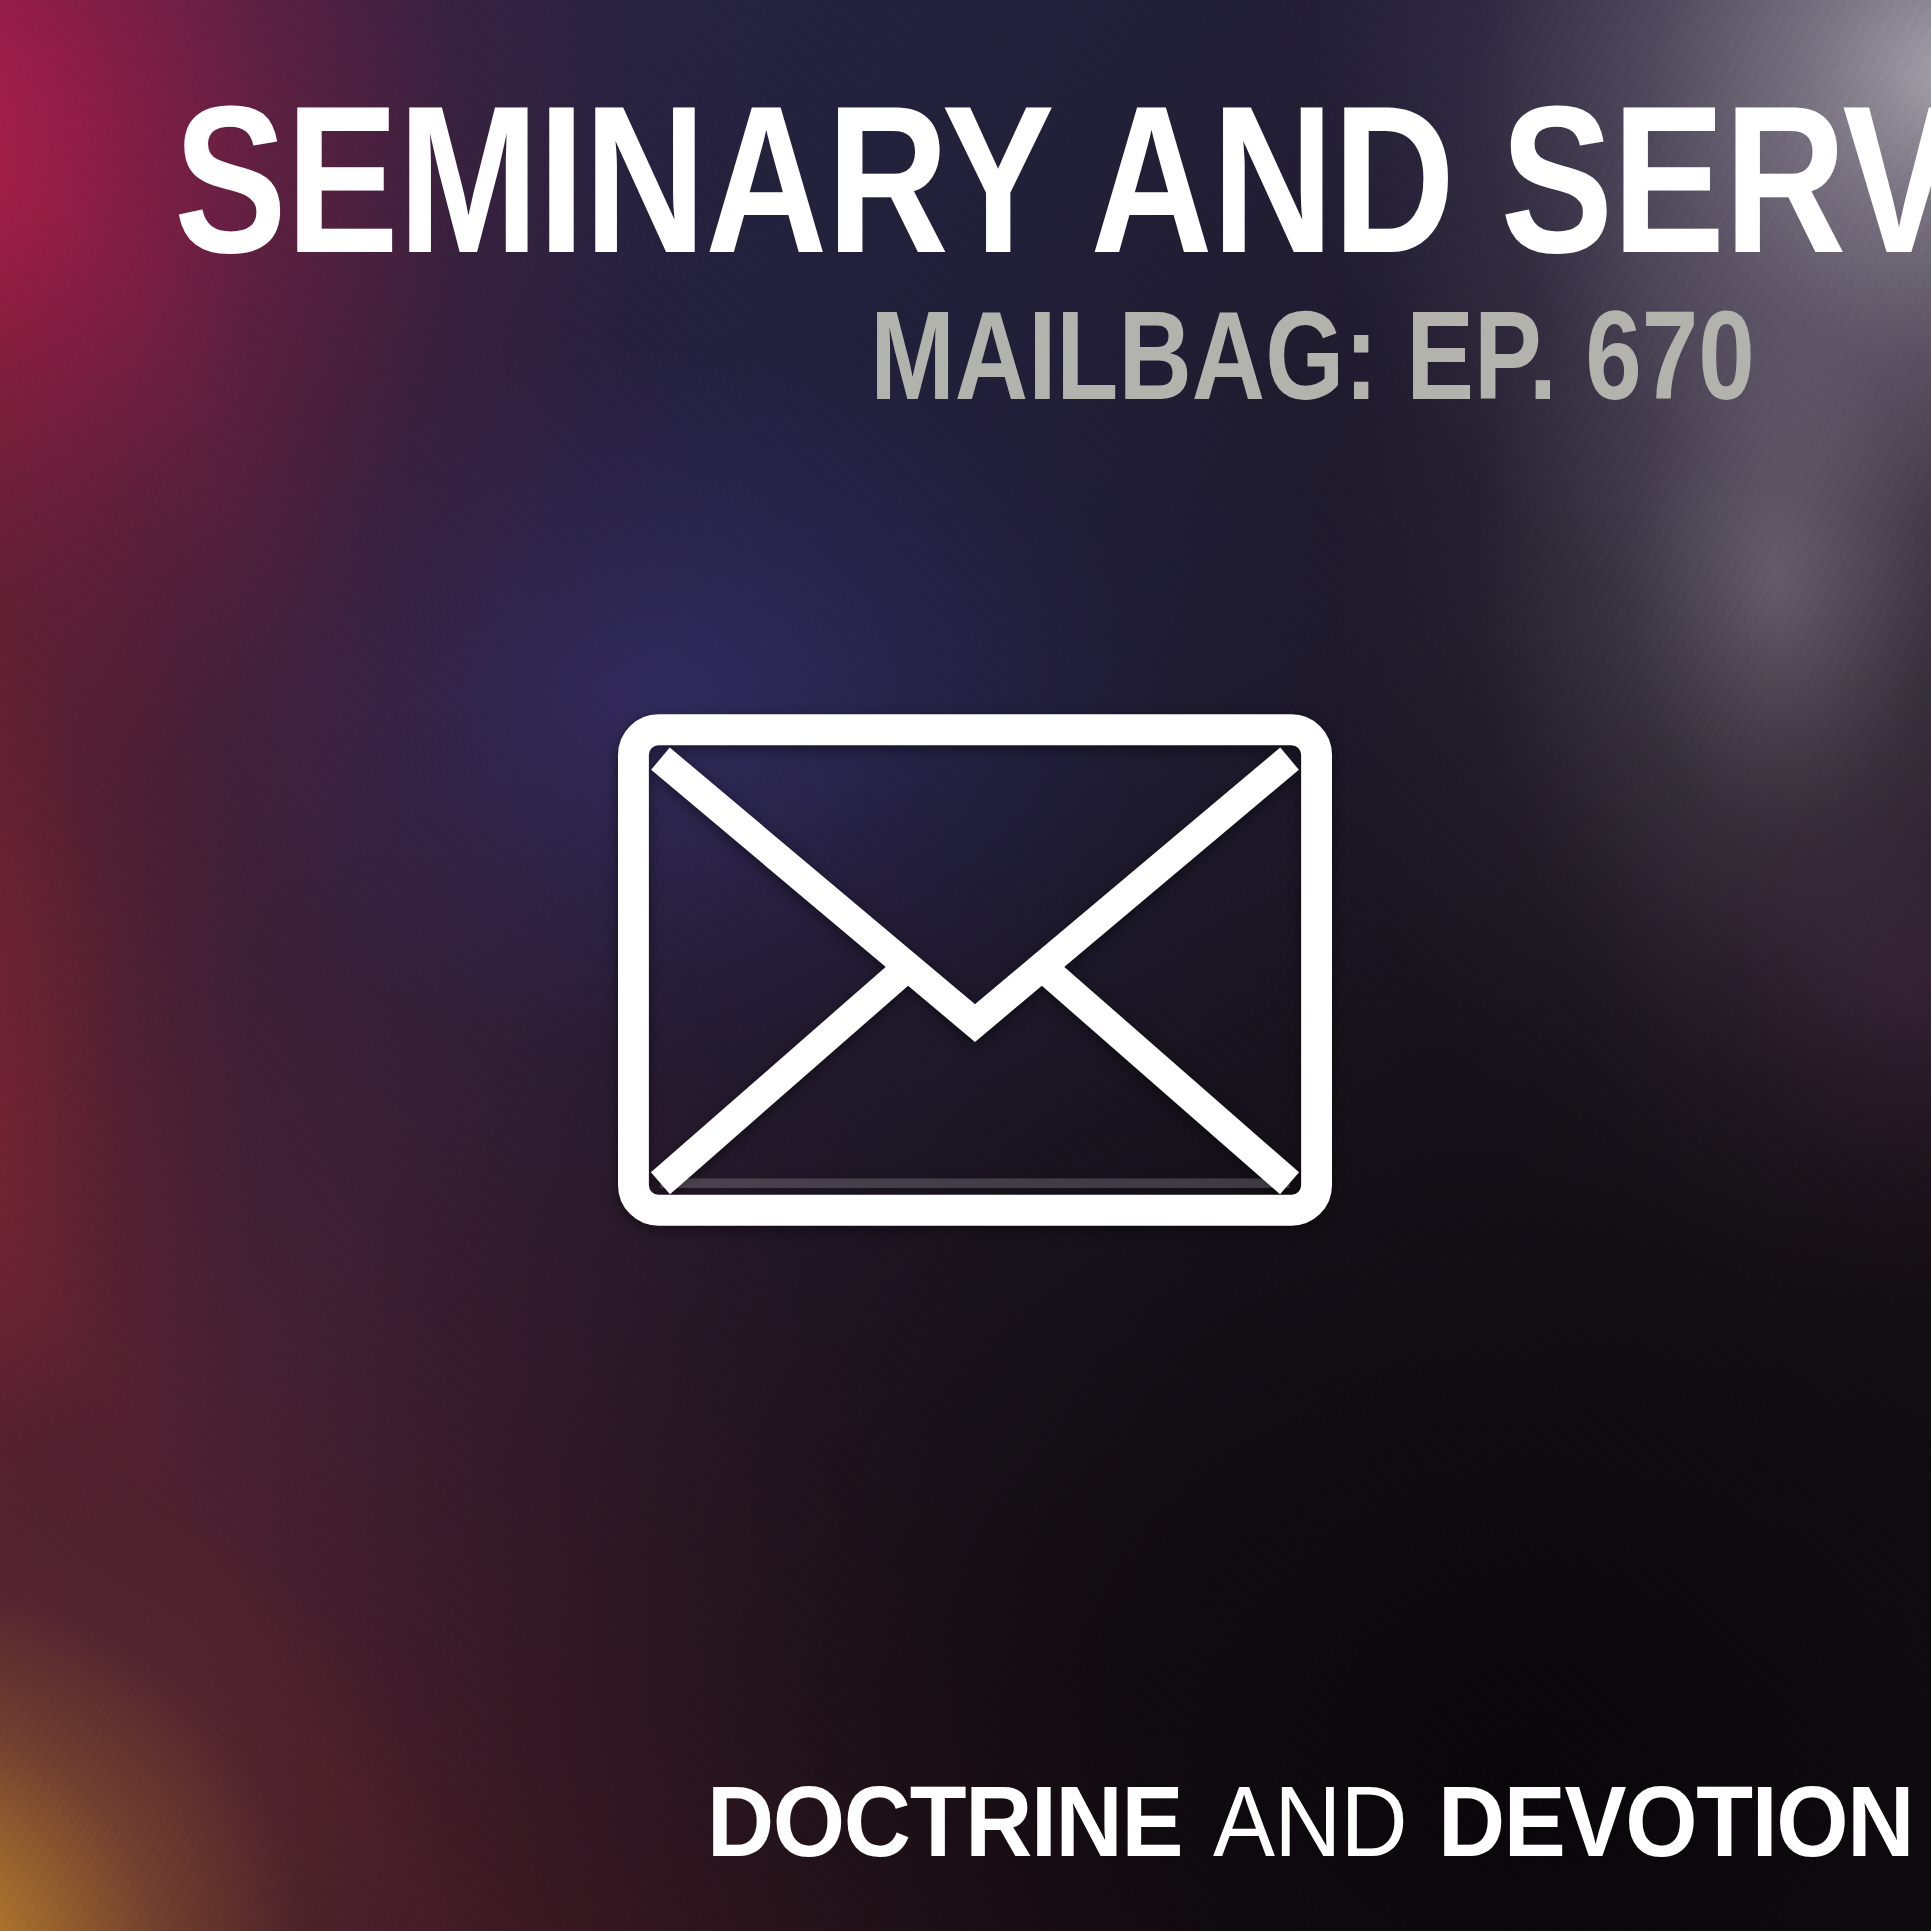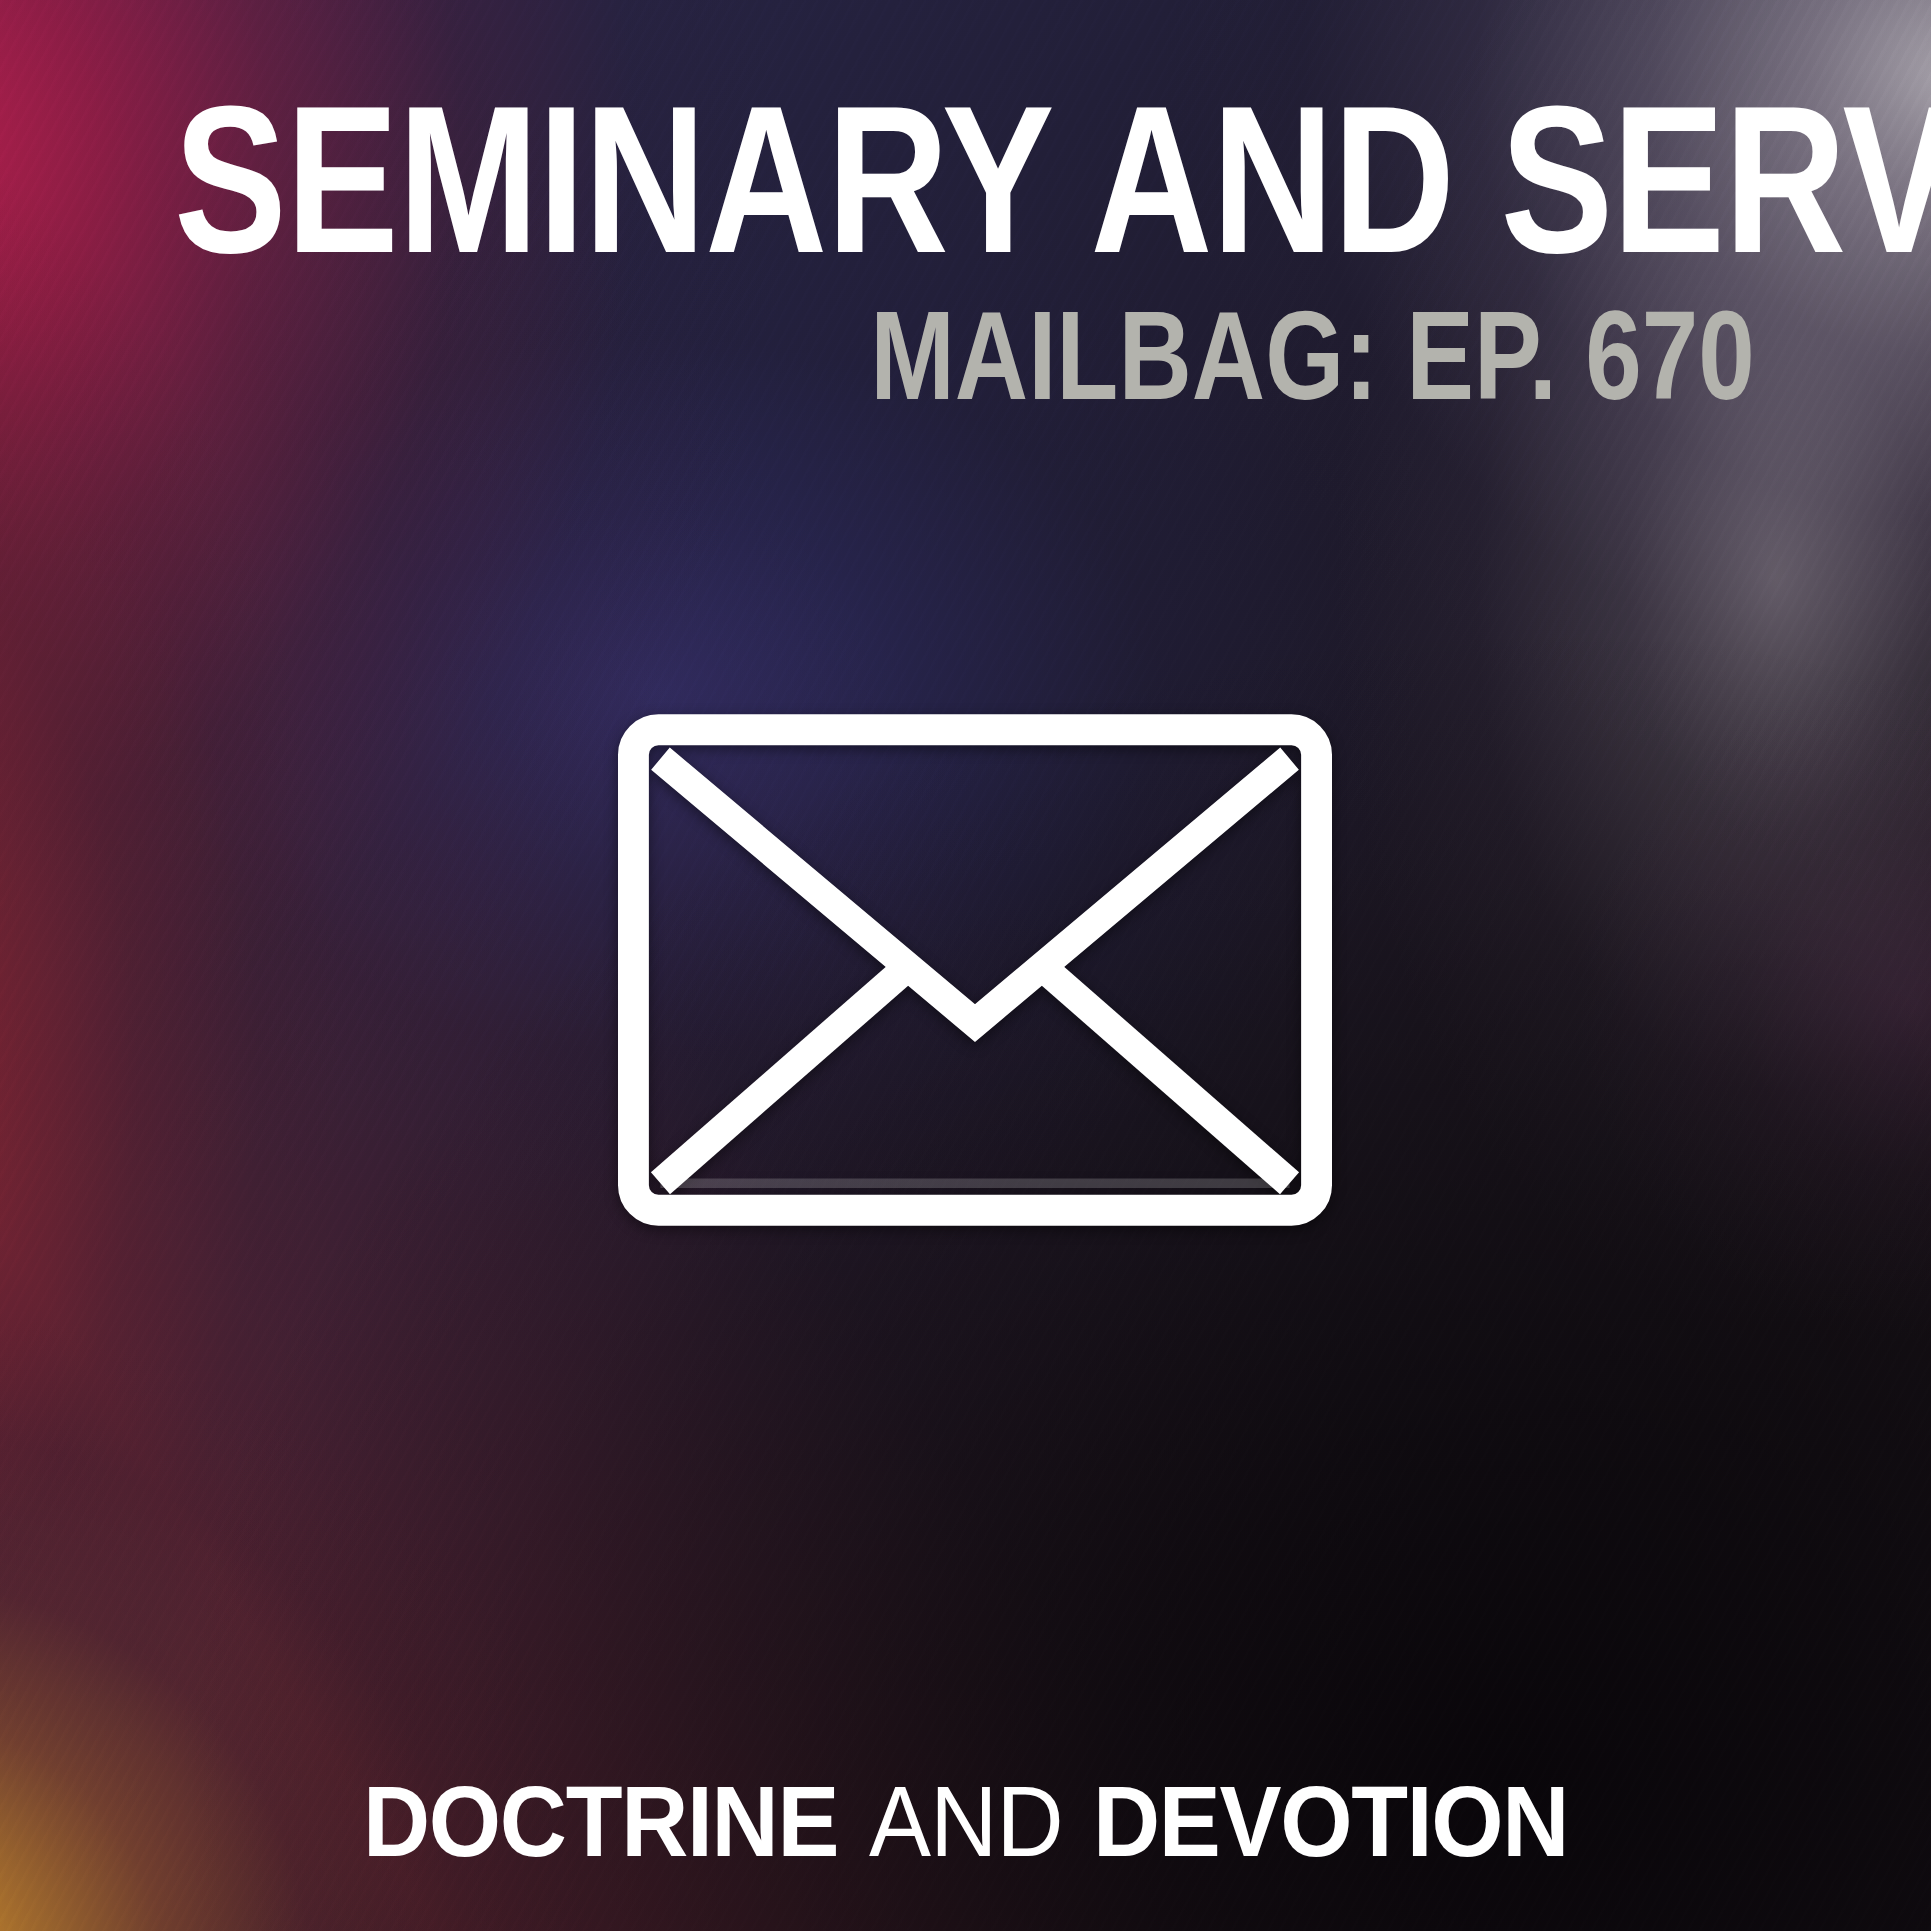--- a/index.html
+++ b/index.html
@@ -212,21 +212,21 @@
     filter: drop-shadow(0 4.8px 6.8px rgba(0,0,0,0.45));
   }
 
   
   .brand {
     position: absolute;
     left: 0;
     right: 0;
     bottom: 60px;
     z-index: 5;
-    text-align: center;
+    text-align: right;
     white-space: nowrap;
     color: #ffffff;
     line-height: 1.0;
   }
   .brand-strong {
     font-size: 100px;
     font-weight: 700;
     letter-spacing: -1.4px;
     display: inline-block;
     transform: scaleX(0.93);

